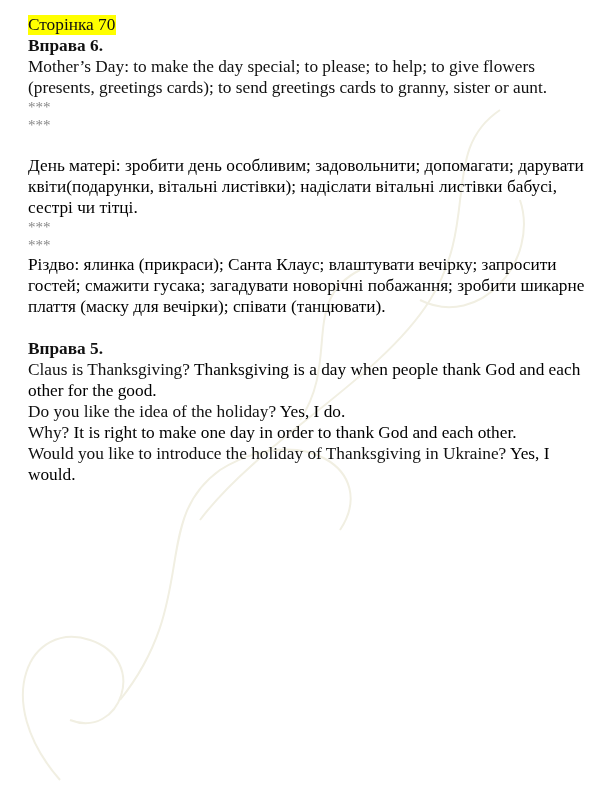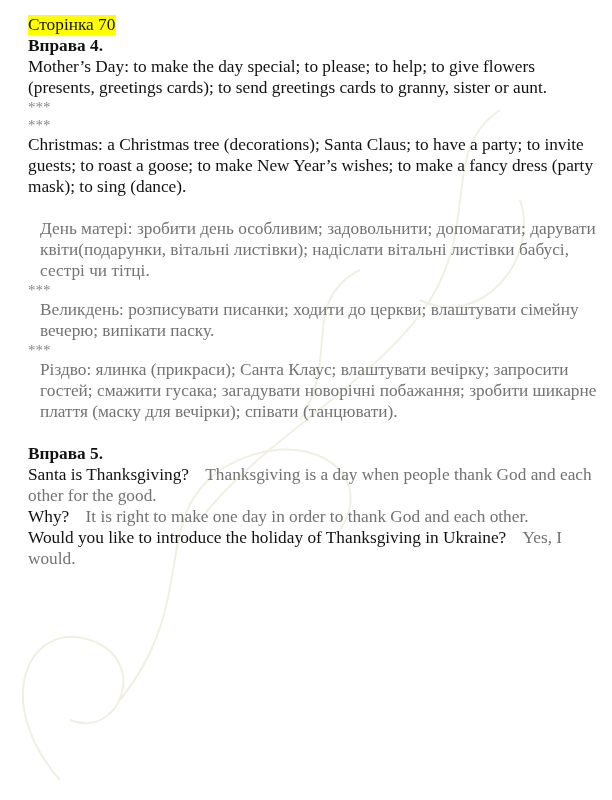--- a/index.html
+++ b/index.html
@@ -3,50 +3,49 @@
 <meta charset="utf-8">
 <style>
   html, body { margin:0; padding:0; }
   body {
     width:612px; height:800px; background:#ffffff; position:relative; overflow:hidden;
     font-family:"Liberation Serif", serif; font-size:17.3px; line-height:21px; color:#111;
   }
   .page { position:absolute; left:28px; top:14px; width:570px; }
   .hl { background:#ffff00; display:inline-block; line-height:20px; padding:0 1px 0 0; }
   .bold { font-weight:bold; }
-  .blue { color:#737373;margin-left:12px; }
+  .blue { color:#000000; }
   .stars { color:#888; font-size:15px; line-height:18px; }
   p { margin:0; }
   .gap { height:21px; }
   .wm { position:absolute; left:0; top:0; width:612px; height:800px; pointer-events:none; }
 </style>
 </head>
 <body>
 
 <svg class="wm" viewBox="0 0 612 800">
   <g fill="none" stroke="#f1efe2" stroke-width="2">
     <path d="M60 780 C-10 700 30 620 90 640 C150 660 120 740 70 720"></path>
     <path d="M120 700 C200 600 150 520 220 470 C300 420 380 470 340 530"></path>
     <path d="M200 520 C260 440 380 380 430 300 C480 220 440 150 500 110"></path>
     <path d="M420 300 C480 330 540 260 520 200"></path>
     <path d="M300 420 C340 360 300 300 360 270"></path>
   </g>
 </svg>
 
 <div class="page">
   <p><span class="hl">Сторінка 70</span></p>
-  <p class="bold">Вправа 4.</p>
+  <p class="bold">Вправа 6.</p>
   <p>Mother’s Day: to make the day special; to please; to help; to give flowers (presents, greetings cards); to send greetings cards to granny, sister or aunt.</p>
   <p class="stars">***</p>
   <p class="stars">***</p>
-  <p>Christmas: a Christmas tree (decorations); Santa Claus; to have a party; to invite guests; to roast a goose; to make New Year’s wishes; to make a fancy dress (party mask); to sing (dance).</p>
   <div class="gap"></div>
   <p class="blue">День матері: зробити день особливим; задовольнити; допомагати; дарувати квіти(подарунки, вітальні листівки); надіслати вітальні листівки бабусі, сестрі чи тітці.</p>
   <p class="stars">***</p>
-  <p class="blue">Великдень: розписувати писанки; ходити до церкви; влаштувати сімейну вечерю; випікати паску.</p>
   <p class="stars">***</p>
   <p class="blue">Різдво: ялинка (прикраси); Санта Клаус; влаштувати вечірку; запросити гостей; смажити гусака; загадувати новорічні побажання; зробити шикарне плаття (маску для вечірки); співати (танцювати).</p>
   <div class="gap"></div>
   <p class="bold">Вправа 5.</p>
-  <p><span>Santa is Thanksgiving?</span> <span class="blue">Thanksgiving is a day when people thank God and each other for the good.</span></p>
+  <p><span>Claus is Thanksgiving?</span> <span class="blue">Thanksgiving is a day when people thank God and each other for the good.</span></p>
+  <p><span>Do you like the idea of the holiday?</span> <span class="blue">Yes, I do.</span></p>
   <p><span>Why?</span> <span class="blue">It is right to make one day in order to thank God and each other.</span></p>
   <p><span>Would you like to introduce the holiday of Thanksgiving in Ukraine?</span> <span class="blue">Yes, I would.</span></p>
 </div>
 
 </body></html>

